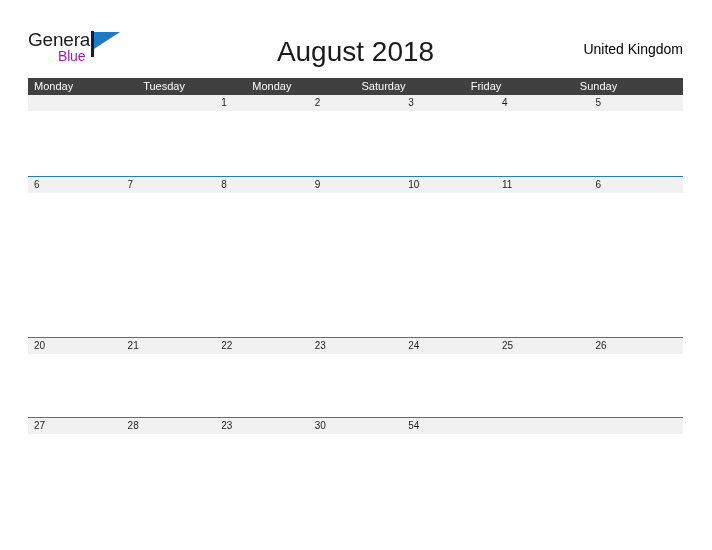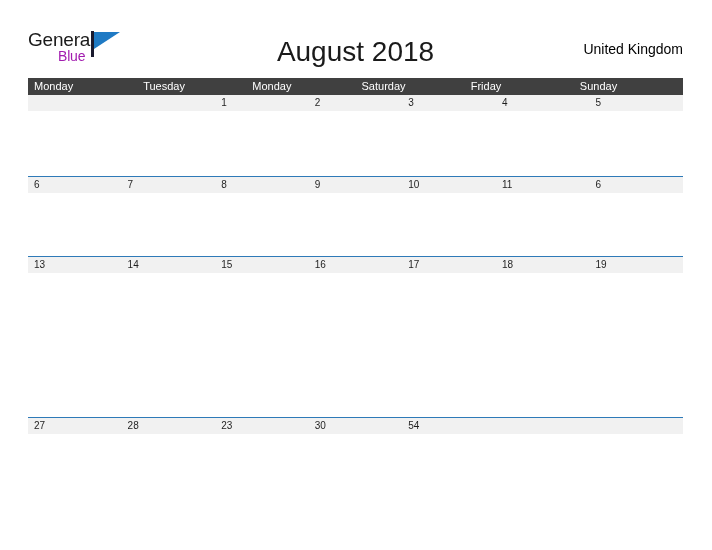--- a/index.html
+++ b/index.html
@@ -212,33 +212,33 @@
         <div class="day-cell">8</div>
         <div class="day-cell">9</div>
         <div class="day-cell">10</div>
         <div class="day-cell">11</div>
         <div class="day-cell">6</div>
       </div>
       <div class="body"></div>
     </div>
 
     <div class="week-row">
-      <div class="band">
-        <div class="day-cell">13</div>
-        <div class="day-cell">14</div>
-        <div class="day-cell">15</div>
-        <div class="day-cell">16</div>
-        <div class="day-cell">17</div>
-        <div class="day-cell">18</div>
-        <div class="day-cell">19</div>
-      </div>
-      <div class="body"></div>
-    </div>
-
-    <div class="week-row">
+      <div class="body"></div>
+    </div>
+
+    <div class="week-row">
+      <div class="band">
+        <div class="day-cell">20</div>
+        <div class="day-cell">21</div>
+        <div class="day-cell">22</div>
+        <div class="day-cell">23</div>
+        <div class="day-cell">24</div>
+        <div class="day-cell">25</div>
+        <div class="day-cell">26</div>
+      </div>
       <div class="body"></div>
     </div>
 
     <div class="week-row">
       <div class="band">
         <div class="day-cell">27</div>
         <div class="day-cell">28</div>
         <div class="day-cell">23</div>
         <div class="day-cell">30</div>
         <div class="day-cell">54</div>

